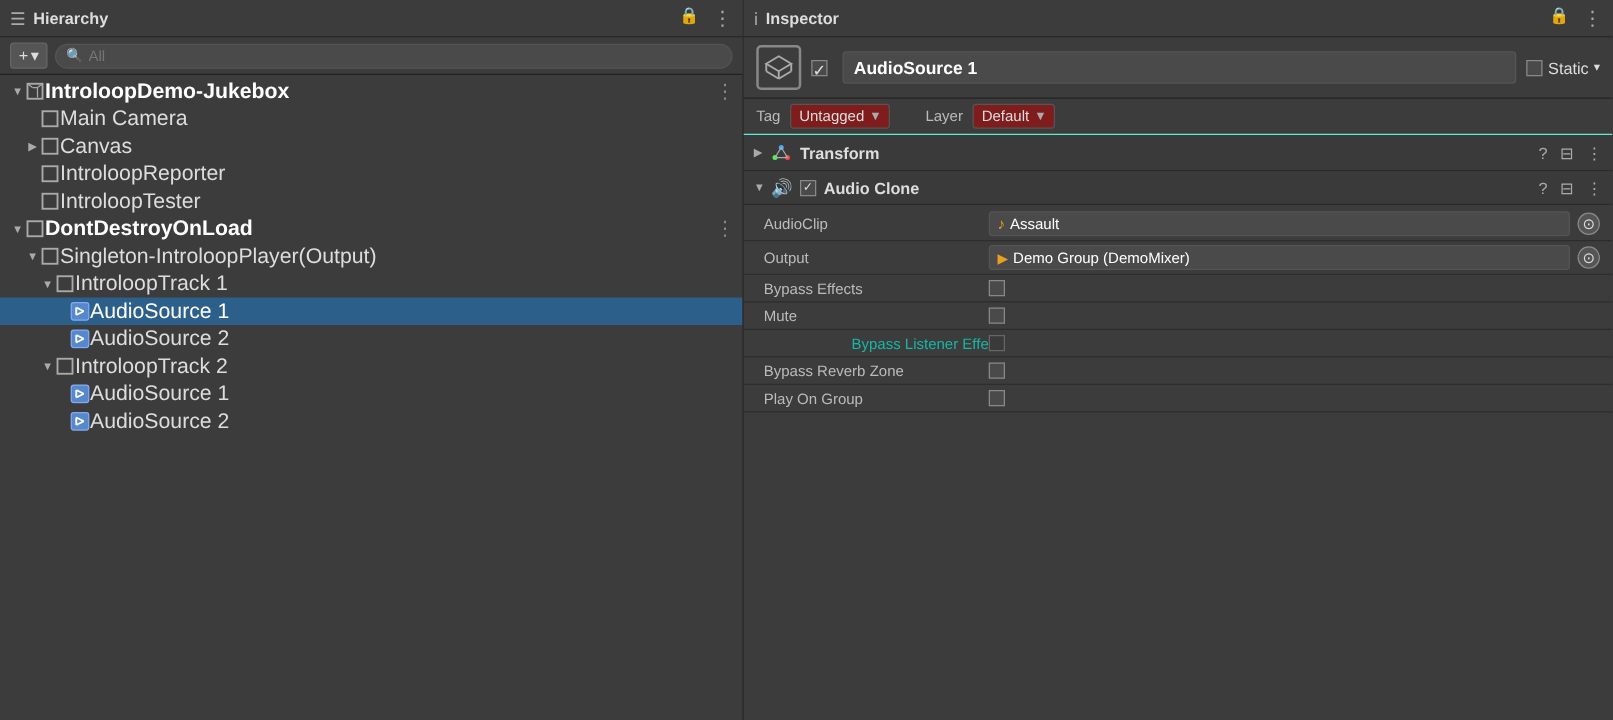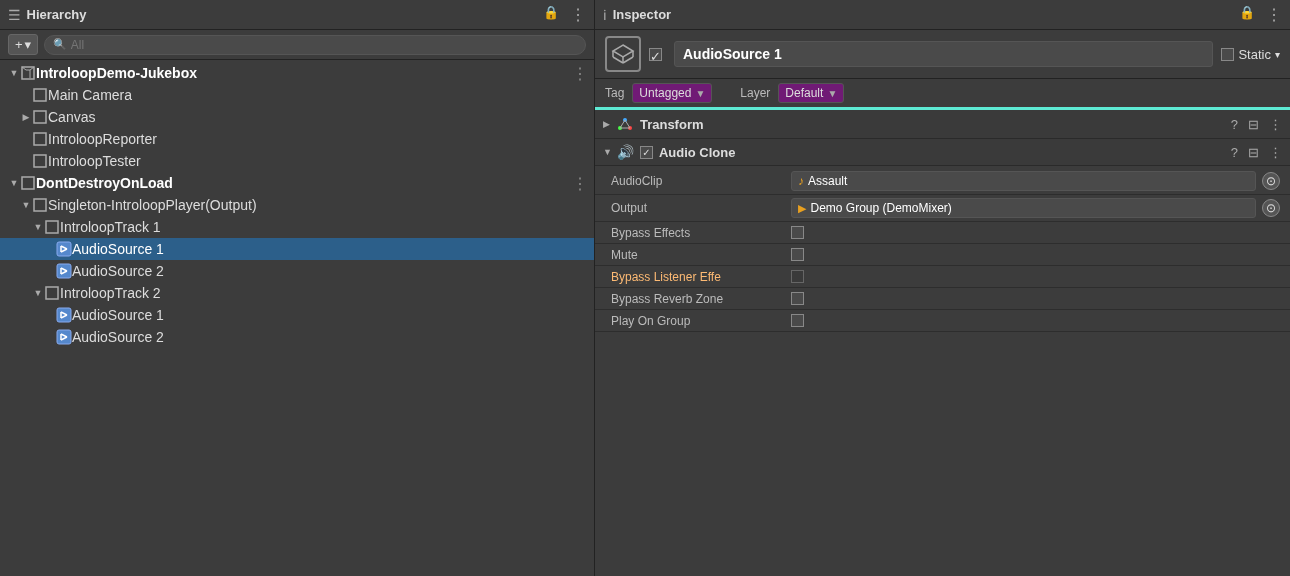--- a/index.html
+++ b/index.html
@@ -118,21 +118,21 @@
 
     .triangle {
       display: inline-block;
       width: 12px;
       text-align: center;
       font-size: 9px;
       color: #aaa;
     }
 
     .item-label {
-      font-size: 14px;
+      font-size: 17px;
       color: #ddd;
     }
 
     .item-label.bold {
       font-weight: 700;
       color: #fff;
     }
 
     .kebab-menu {
       margin-left: auto;
@@ -206,30 +206,30 @@
       border: 1px solid #888;
       background: #4a4a4a;
       display: inline-block;
     }
 
     .tag-layer-row {
       display: flex;
       align-items: center;
       padding: 4px 10px;
       gap: 8px;
-      border-bottom: 3px solid #5eead4;
+      border-bottom: 1px solid #5eead4;
     }
 
     .tag-label, .layer-label {
       color: #bbb;
       font-size: 12px;
     }
 
     .dropdown {
-      background: #701a75;
+      background: #7f1d1d;
       border: 1px solid #555;
       border-radius: 3px;
       padding: 2px 6px;
       color: #ddd;
       font-size: 12px;
       display: flex;
       align-items: center;
       gap: 4px;
       cursor: pointer;
     }
@@ -299,21 +299,22 @@
     }
 
     .prop-label {
       width: 180px;
       color: #bbb;
       font-size: 12px;
       flex-shrink: 0;
     }
 
     .prop-label.dimmed {
-      color: #fdba74;
+      color: #14b8a6;
+      text-align: right;
     }
 
     .prop-value {
       flex: 1;
       display: flex;
       align-items: center;
       gap: 6px;
     }
 
     .prop-field {

